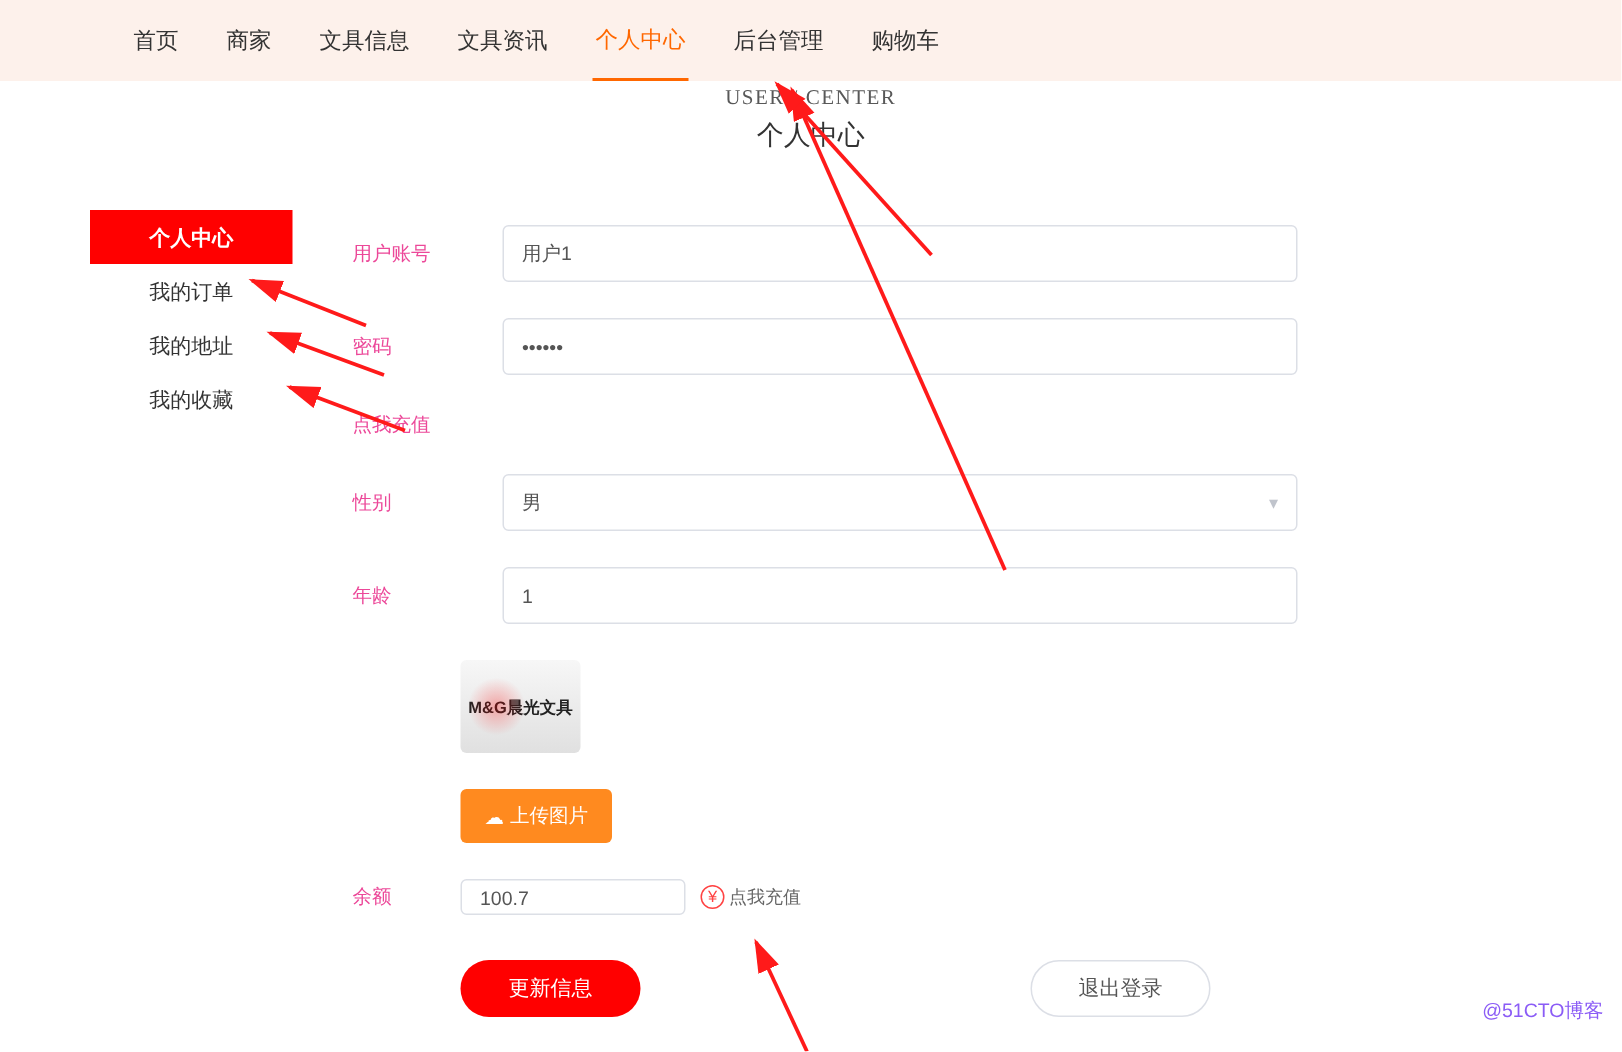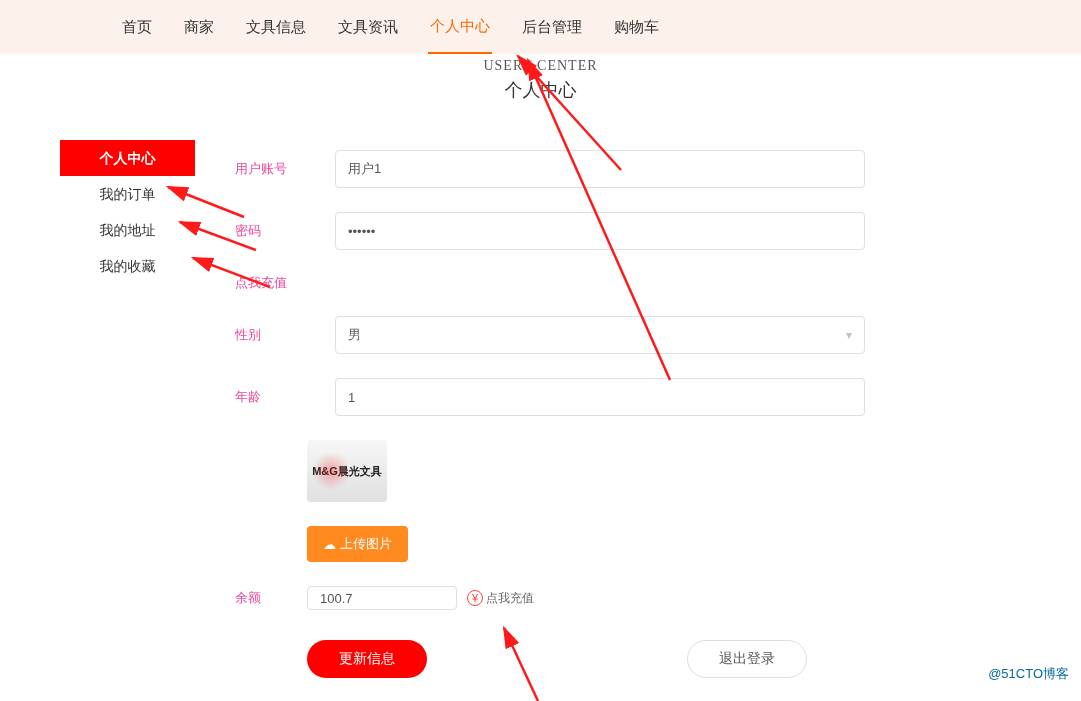--- a/index.html
+++ b/index.html
@@ -1,18 +1,18 @@
 <!DOCTYPE html>
 <html><head>
 <meta charset="utf-8">
 <style>
 * { box-sizing: border-box; margin: 0; padding: 0; }
 body { font-family: "Microsoft YaHei", "PingFang SC", sans-serif; background: #fff; color: #333; width: 1081px; height: 701px; overflow: hidden; position: relative; }
 
-.top-nav { background: #fdf1eb; height: 54px; display: flex; align-items: center; padding-left: 120px; gap: 28px; }
+.top-nav { background: #fdf1eb; height: 54px; display: flex; align-items: center; padding-left: 87px; gap: 28px; }
 .top-nav-item { font-size: 15px; color: #333; cursor: pointer; padding: 16px 2px; }
 .top-nav-item.active { color: #ff6700; border-bottom: 2px solid #ff6700; }
 
 .header-card { margin: 0 60px; background: #fff; padding: 4px 0 18px; text-align: center; border-radius: 0 0 4px 4px; }
 .header-sub { font-family: Georgia, serif; font-size: 14px; color: #585858; letter-spacing: 1px; }
 .header-title { font-size: 18px; color: #333; margin-top: 4px; }
 
 .content-wrap { display: flex; margin: 20px 60px 0; gap: 40px; position: relative; }
 
 .sidebar { width: 135px; }
@@ -32,21 +32,21 @@
 .upload-btn { background: #ff8a1f; color: #fff; border: none; border-radius: 4px; height: 36px; padding: 0 16px; font-size: 13px; cursor: pointer; display: inline-flex; align-items: center; gap: 4px; }
 
 .balance-input { width: 150px; height: 24px; border: 1px solid #dcdfe6; border-radius: 4px; padding: 0 12px; font-size: 13px; color: #555; }
 .recharge-link { color: #666; font-size: 12px; margin-left: 10px; cursor: pointer; display: inline-flex; align-items: center; }
 .recharge-link .yen { color: #ff4242; border: 1px solid #ff4242; border-radius: 50%; width: 16px; height: 16px; display: inline-flex; align-items: center; justify-content: center; font-size: 11px; margin-right: 3px; }
 
 .btn-row { display: flex; gap: 260px; margin-top: 30px; margin-left: 72px; }
 .btn-primary { background: #ff0000; color: #fff; border: none; border-radius: 20px; width: 120px; height: 38px; font-size: 14px; cursor: pointer; }
 .btn-outline { background: #fff; color: #555; border: 1px solid #dcdfe6; border-radius: 20px; width: 120px; height: 38px; font-size: 14px; cursor: pointer; }
 
-.watermark { position: absolute; right: 12px; bottom: 18px; font-size: 13px; color: #0369a1; }
+.watermark { position: absolute; right: 12px; bottom: 18px; font-size: 13px; color: #8b5cf6; }
 
 
 .arrow { position: absolute; pointer-events: none; }
 </style>
 </head>
 <body>
 
 <div class="top-nav">
   <div class="top-nav-item">首页</div>
   <div class="top-nav-item">商家</div>

